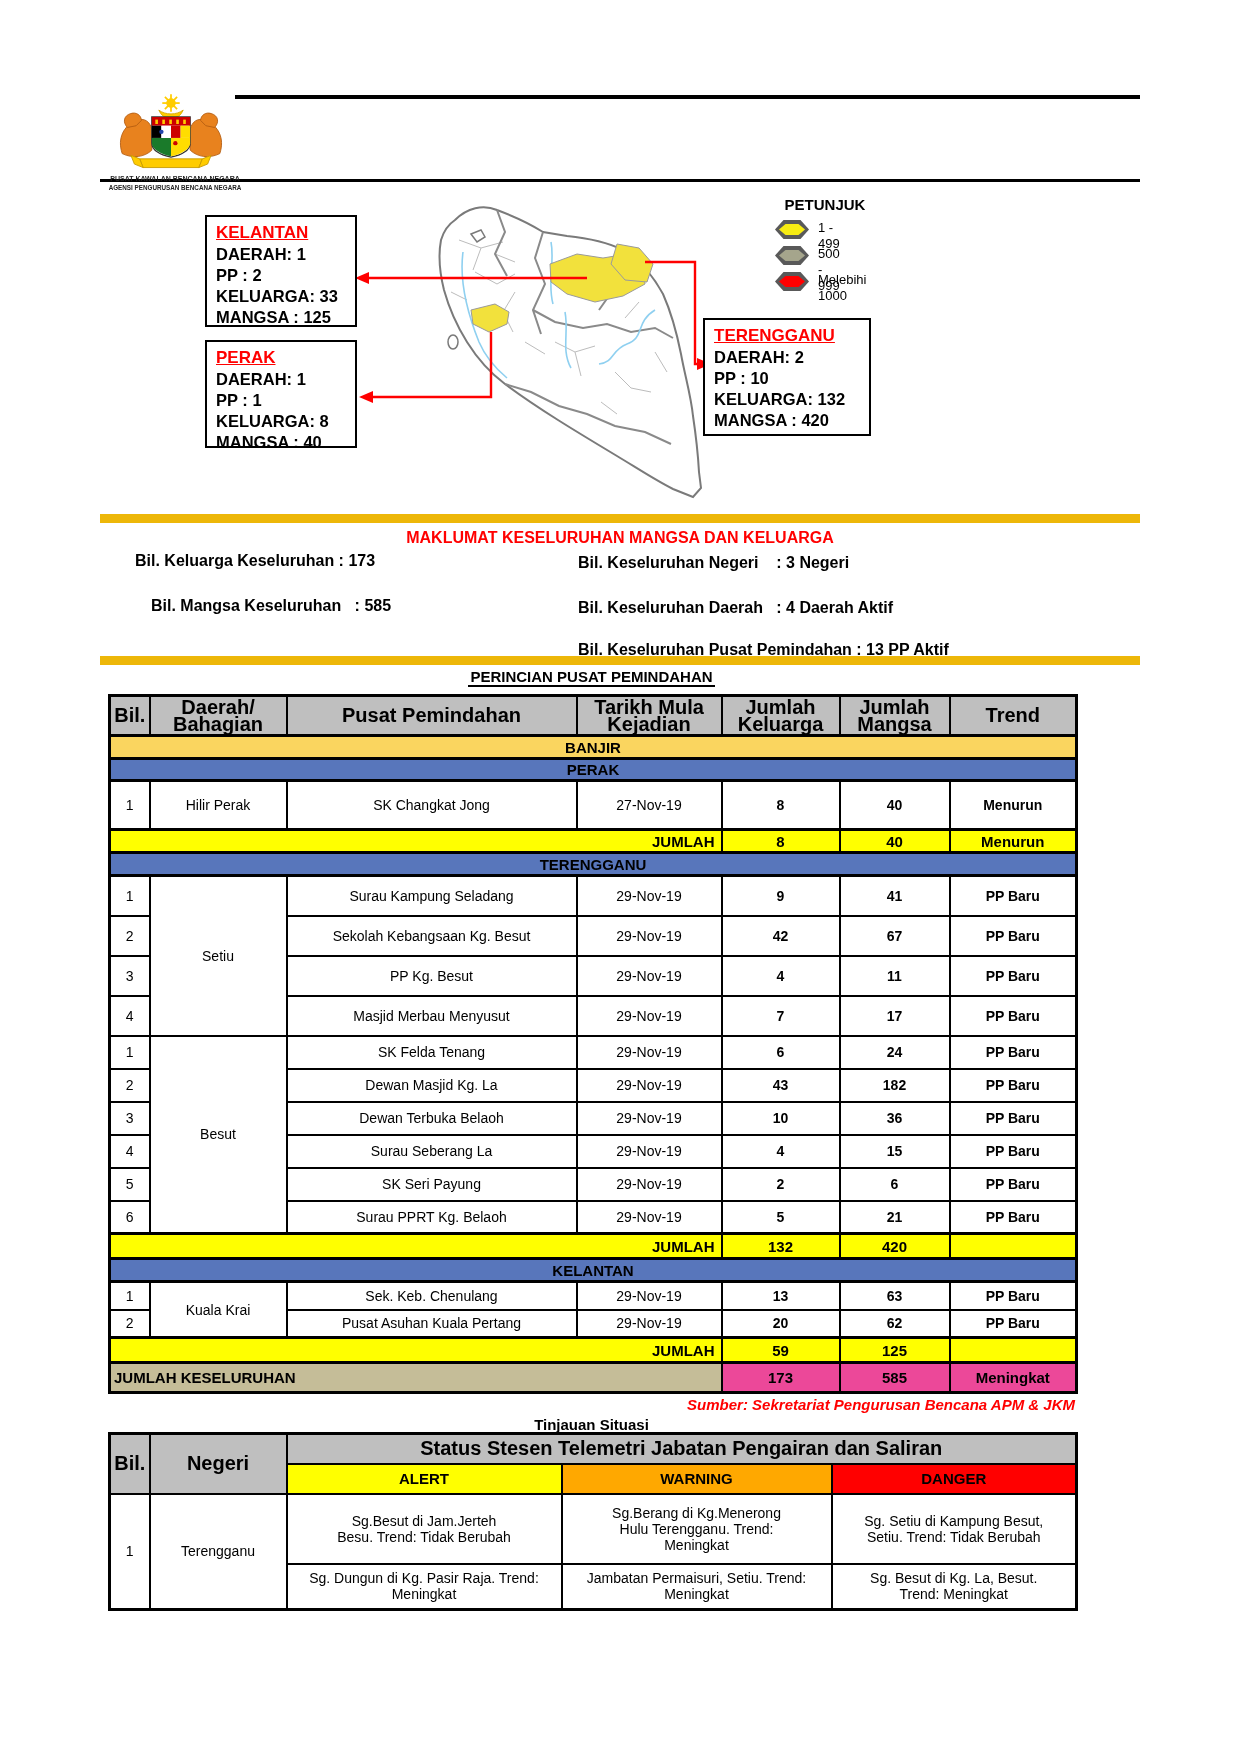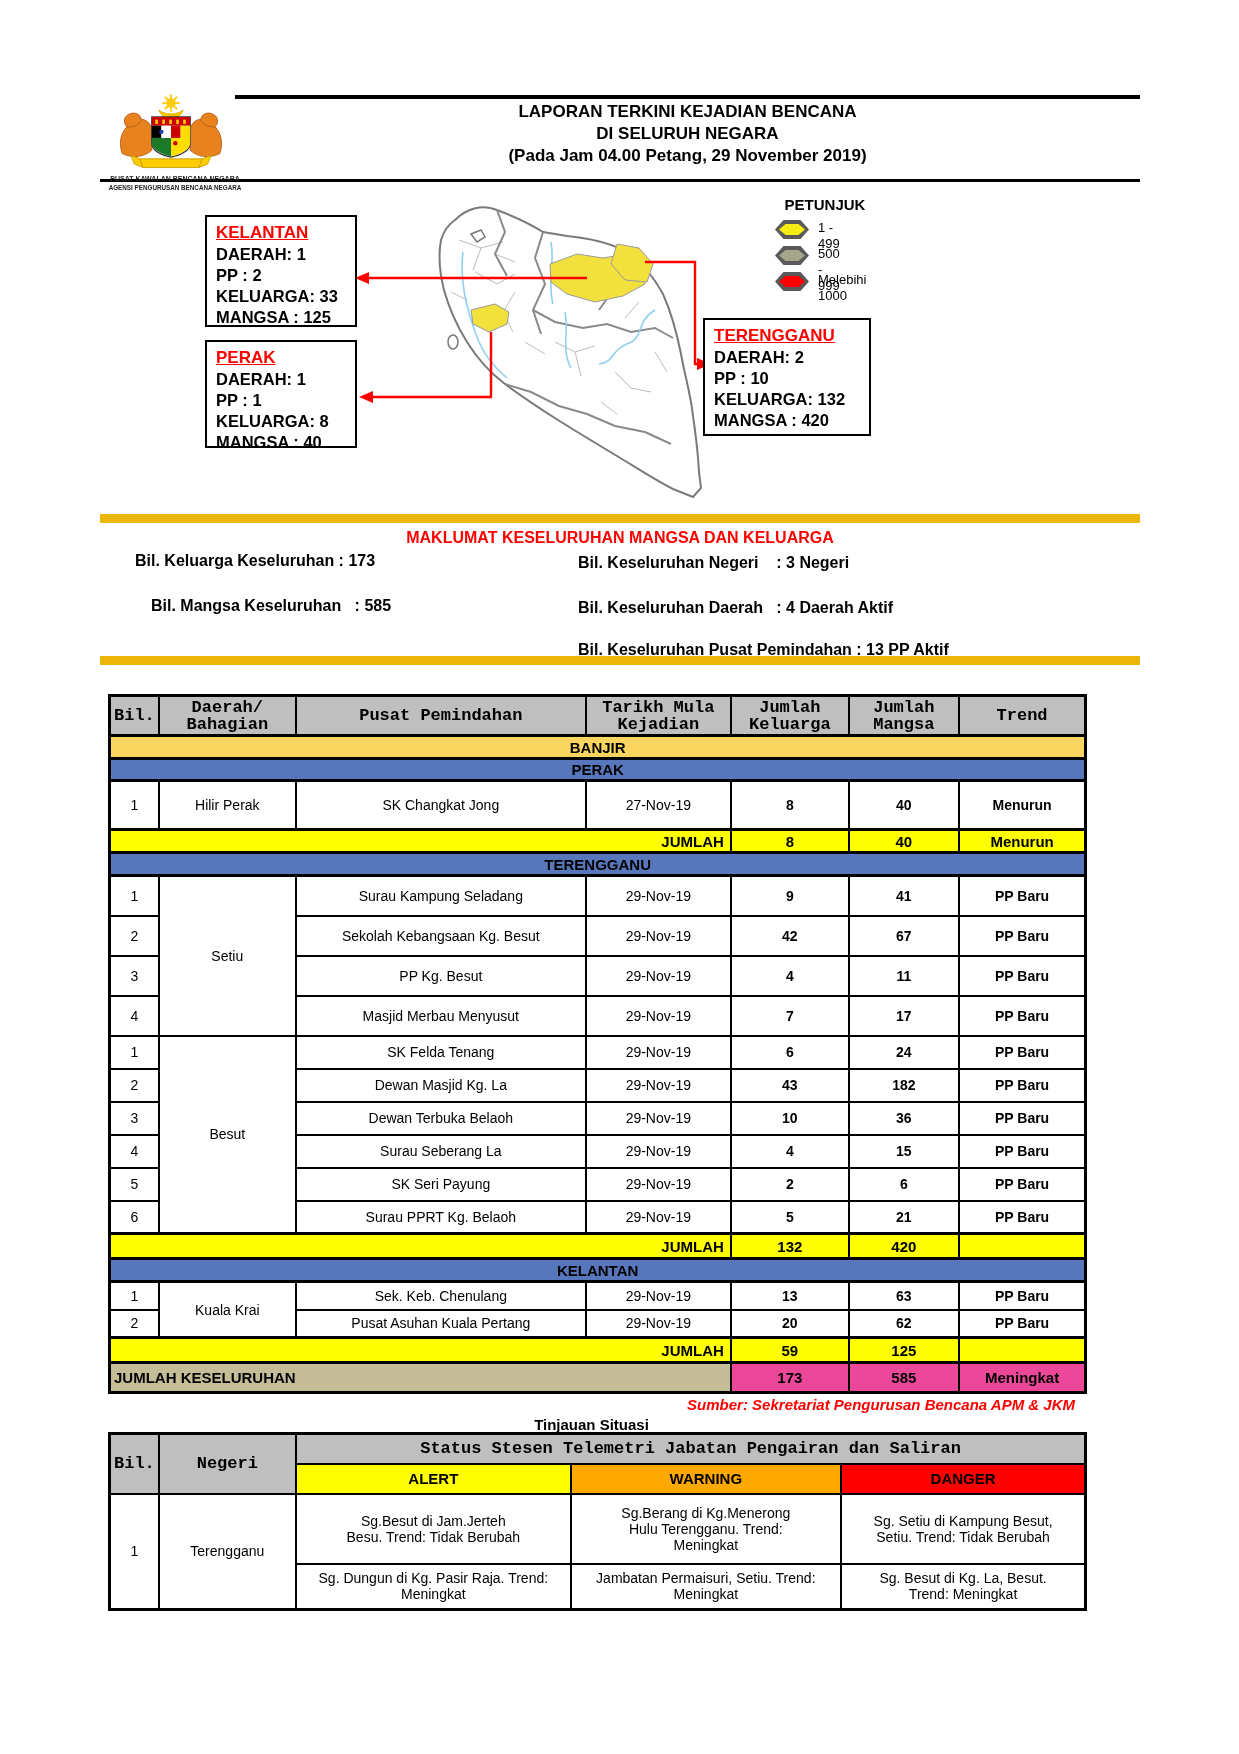--- a/index.html
+++ b/index.html
@@ -39,21 +39,21 @@
   
   #perincian-title{left:108px;top:668px;width:967px;text-align:center;font-weight:bold;font-size:15px;}
   #perincian-title span{border-bottom:2px solid #000;padding:0 2px;}
   #source-note{left:108px;top:1396px;width:967px;text-align:right;color:#ff0000;
                font-weight:bold;font-style:italic;font-size:15px;}
   #situasi-title{left:108px;top:1416px;width:967px;text-align:center;font-weight:bold;font-size:15px;}
   
   table.rpt{border-collapse:collapse;table-layout:fixed;border:3px solid #000;}
   table.rpt td{border:2px solid #000;text-align:center;vertical-align:middle;
                font-size:14px;padding:1px 3px;white-space:pre-line;overflow:hidden;}
-  table.rpt td.head{background:#bfbfbf;font-weight:bold;font-size:17px;line-height:17px;font-family:Liberation Mono, monospace;}
+  table.rpt td.head{background:#bfbfbf;font-weight:bold;font-size:20px;line-height:17px;}
   table.rpt td.sec{font-weight:bold;font-size:15px;border-top-width:3px;border-bottom-width:3px;}
   table.rpt td.gold{background:#fad55f;}
   table.rpt td.blue{background:#5876bb;}
   table.rpt td.b{font-weight:bold;}
   table.rpt td.jl{background:#ffff00;font-weight:bold;text-align:right;font-size:15px;
                   padding-right:6px;border-top-width:3px;border-bottom-width:3px;}
   table.rpt td.jv{background:#ffff00;font-weight:bold;font-size:15px;
                   border-top-width:3px;border-bottom-width:3px;}
   table.rpt td.gl{background:#c5bd98;font-weight:bold;text-align:left;font-size:15px;
                   padding-right:6px;border-top-width:3px;border-bottom-width:3px;}
@@ -118,25 +118,20 @@
       <path d="M 34,76 L 24,72 L 28,82 L 38,86 Z" fill="#ffcc00" stroke="#c79a00" stroke-width="1"></path>
       <path d="M 106,76 L 116,72 L 112,82 L 102,86 Z" fill="#ffcc00" stroke="#c79a00" stroke-width="1"></path>
     </g>
   </svg>
 
   <div class="abs" id="agency-caption">
     <div class="l1">PUSAT KAWALAN BENCANA NEGARA</div>
     <div class="l2">AGENSI PENGURUSAN BENCANA NEGARA</div>
   </div>
 
-  <div class="abs" id="title-block">
-    <div>LAPORAN TERKINI KEJADIAN BENCANA</div>
-    <div>DI SELURUH NEGARA</div>
-    <div>(Pada Jam 04.00 Petang, 29 November 2019)</div>
-  </div>
 
   <svg class="abs" style="left:355px;top:192px;z-index:1;" width="530" height="312" viewBox="0 0 530 312">
 
     <path d="M 100,28 C 112,16 128,12 142,18 C 158,24 172,30 188,40 L 212,44 C 232,46 252,50 268,58
              C 286,68 298,84 308,102 C 316,120 322,142 326,162 C 330,184 336,204 338,224
              C 341,244 343,262 344,280 L 346,296 L 338,305 L 318,297 C 300,288 282,276 262,264
              C 242,252 222,240 203,228 C 184,216 166,204 150,192 C 134,180 122,166 112,150
              C 102,134 94,116 89,98 C 85,82 83,64 86,48 C 89,38 94,32 100,28 Z" fill="#ffffff" stroke="#7a7a7a" stroke-width="2"></path>
 
     <polygon points="116,42 126,38 130,45 122,50" fill="#fff" stroke="#7a7a7a" stroke-width="1.5"></polygon>
@@ -232,20 +227,23 @@
 
   <div class="abs gold-bar" style="top: 514px; background: rgb(237, 183, 9);"></div>
   <div class="abs" id="summary-title">MAKLUMAT KESELURUHAN MANGSA DAN KELUARGA</div>
   <div class="abs sum-line" style="left:135px;top:552px;">Bil. Keluarga Keseluruhan : 173</div>
   <div class="abs sum-line" style="left:151px;top:597px;">Bil. Mangsa Keseluruhan   : 585</div>
   <div class="abs sum-line" style="left:578px;top:554px;">Bil. Keseluruhan Negeri    : 3 Negeri</div>
   <div class="abs sum-line" style="left:578px;top:599px;">Bil. Keseluruhan Daerah   : 4 Daerah Aktif</div>
   <div class="abs sum-line" style="left:578px;top:641px;">Bil. Keseluruhan Pusat Pemindahan : 13 PP Aktif</div>
   <div class="abs gold-bar" style="top: 656px; background: rgb(237, 183, 9);"></div>
 
+  <div class="abs" id="perincian-title">
+    <span>PERINCIAN PUSAT PEMINDAHAN</span>
+  </div>
   <table class="abs rpt" id="main-table">
       <colgroup>
         <col style="width: 40px;">
         <col style="width: 137px;">
         <col style="width: 290px;">
         <col style="width: 145px;">
         <col style="width: 118px;">
         <col style="width: 110px;">
         <col style="width: 127px;">
       </colgroup>

